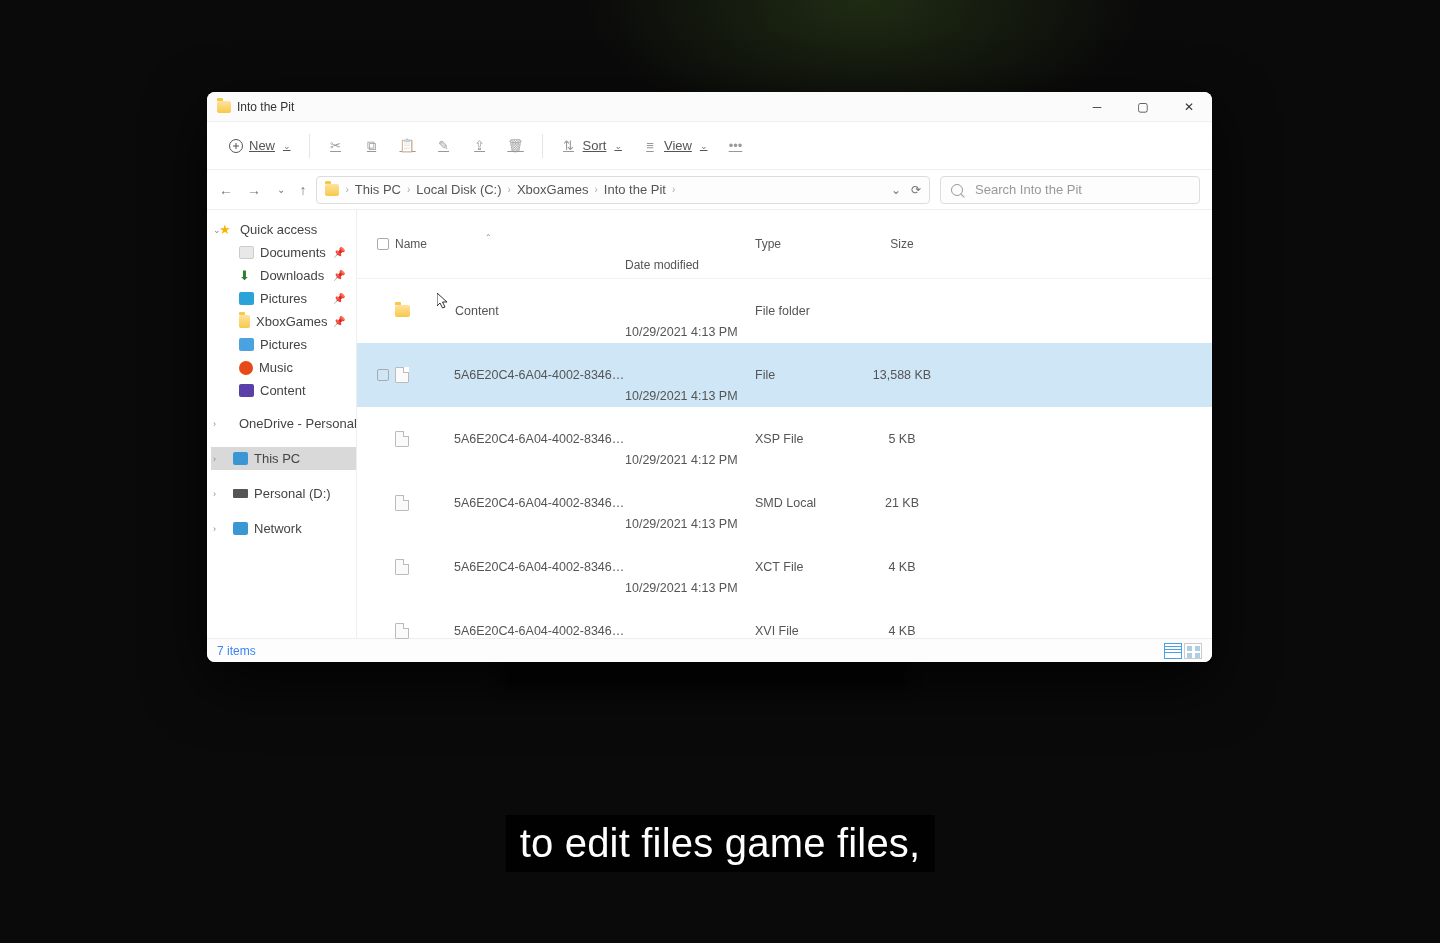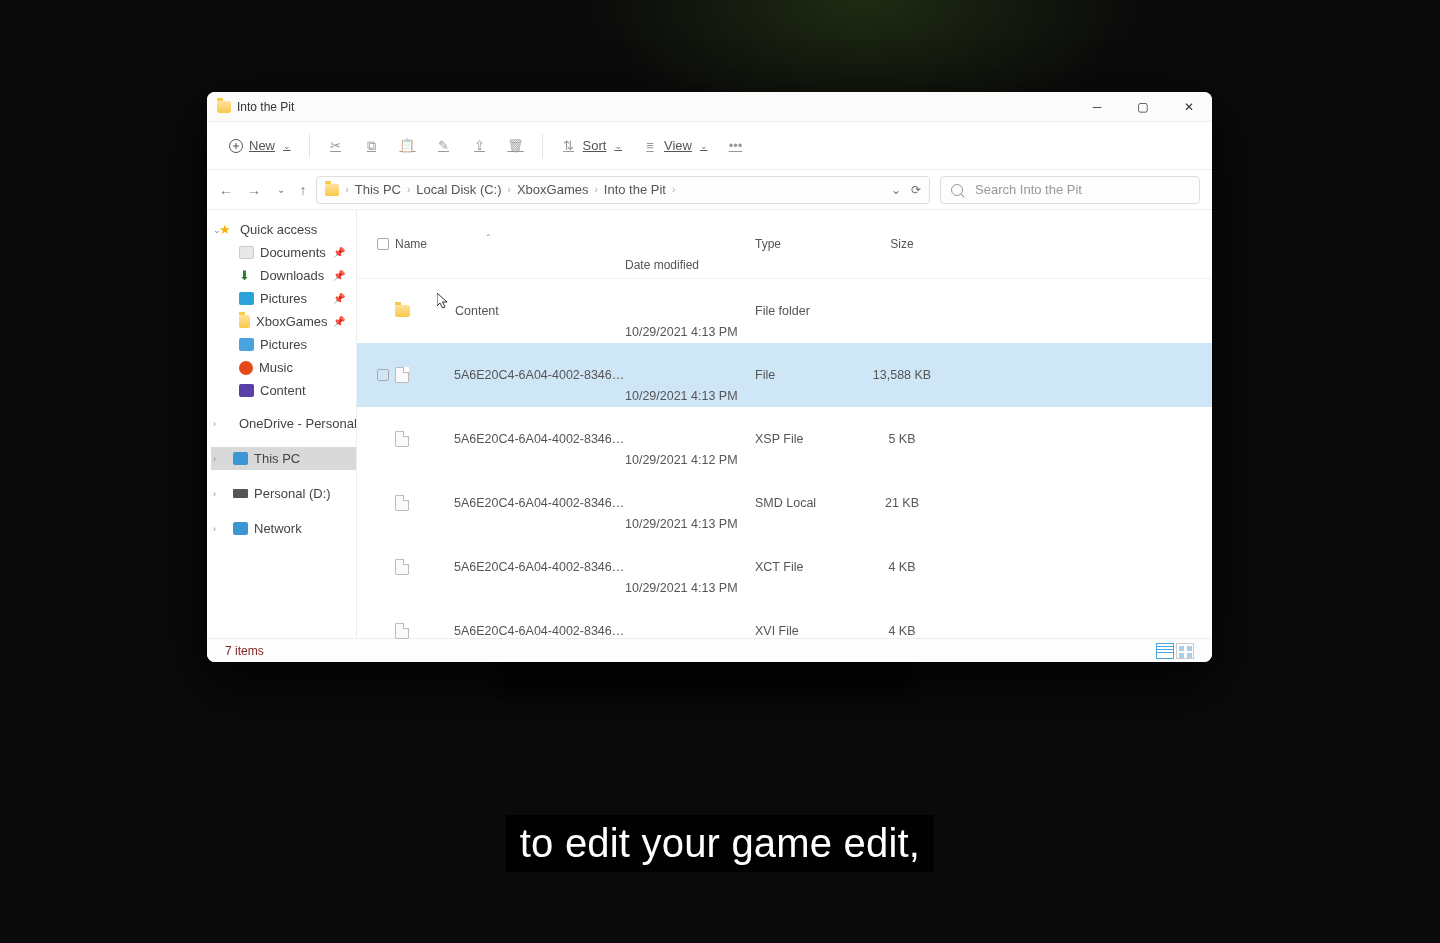--- a/index.html
+++ b/index.html
@@ -185,23 +185,23 @@
   .file-ico { width:14px; height:16px; border:1px solid #bbb; background:#fafafa; border-radius:1px; display:inline-block; margin-right:6px; flex-shrink:0; position:relative;}
   .file-ico::before { content:""; position:absolute; right:-1px; top:-1px; width:5px; height:5px; background:#fff; border-left:1px solid #bbb; border-bottom:1px solid #bbb;}
   .folder-row-ico { width:15px; height:12px; background:linear-gradient(#ffe29f,#f7c948); border-radius:2px; display:inline-block; margin-right:6px; flex-shrink:0; position:relative;}
   .folder-row-ico::before { content:""; position:absolute; top:-3px; left:0; width:6px; height:3px; background:#f7c948; border-radius:1px 1px 0 0;}
 
   .statusbar {
     height: 24px;
     border-top: 1px solid #eee;
     display:flex;
     align-items:center;
-    padding: 0 18px;
+    padding: 0 10px;
     font-size: 12px;
-    color:#7f1d1d;
+    color:#3b82f6;
     background:#fdfdfd;
   }
   .view-toggle { margin-left:auto; display:flex; gap:2px; }
   .vt { width:18px; height:16px; border:1px solid #4aa3e0; display:flex; }
   .vt.details { background:linear-gradient(#fff 2px,#4aa3e0 2px,#4aa3e0 3px,#fff 3px,#fff 5px,#4aa3e0 5px,#4aa3e0 6px,#fff 6px,#fff 8px,#4aa3e0 8px,#4aa3e0 9px,#fff 9px);}
   .vt.tiles { background:
      linear-gradient(#4aa3e0,#4aa3e0) 2px 2px/5px 5px no-repeat,
      linear-gradient(#4aa3e0,#4aa3e0) 10px 2px/5px 5px no-repeat,
      linear-gradient(#4aa3e0,#4aa3e0) 2px 9px/5px 5px no-repeat,
      linear-gradient(#4aa3e0,#4aa3e0) 10px 9px/5px 5px no-repeat,
@@ -502,14 +502,14 @@
   </div>
 </div>
 
 <div class="cursor" style="left:437px; top:293px;">
   <svg viewBox="0 0 12 17">
       <path d="M0 0 L0 13 L3 10 L5.5 15 L8 14 L5.5 9 L10 9 Z" fill="#fff" stroke="#000" stroke-width=".8"></path>
     </svg>
 </div>
 
 <div class="caption">
-  <span>to edit your game edit,</span>
+  <span>to edit files game files,</span>
 </div>
 
 </body></html>

